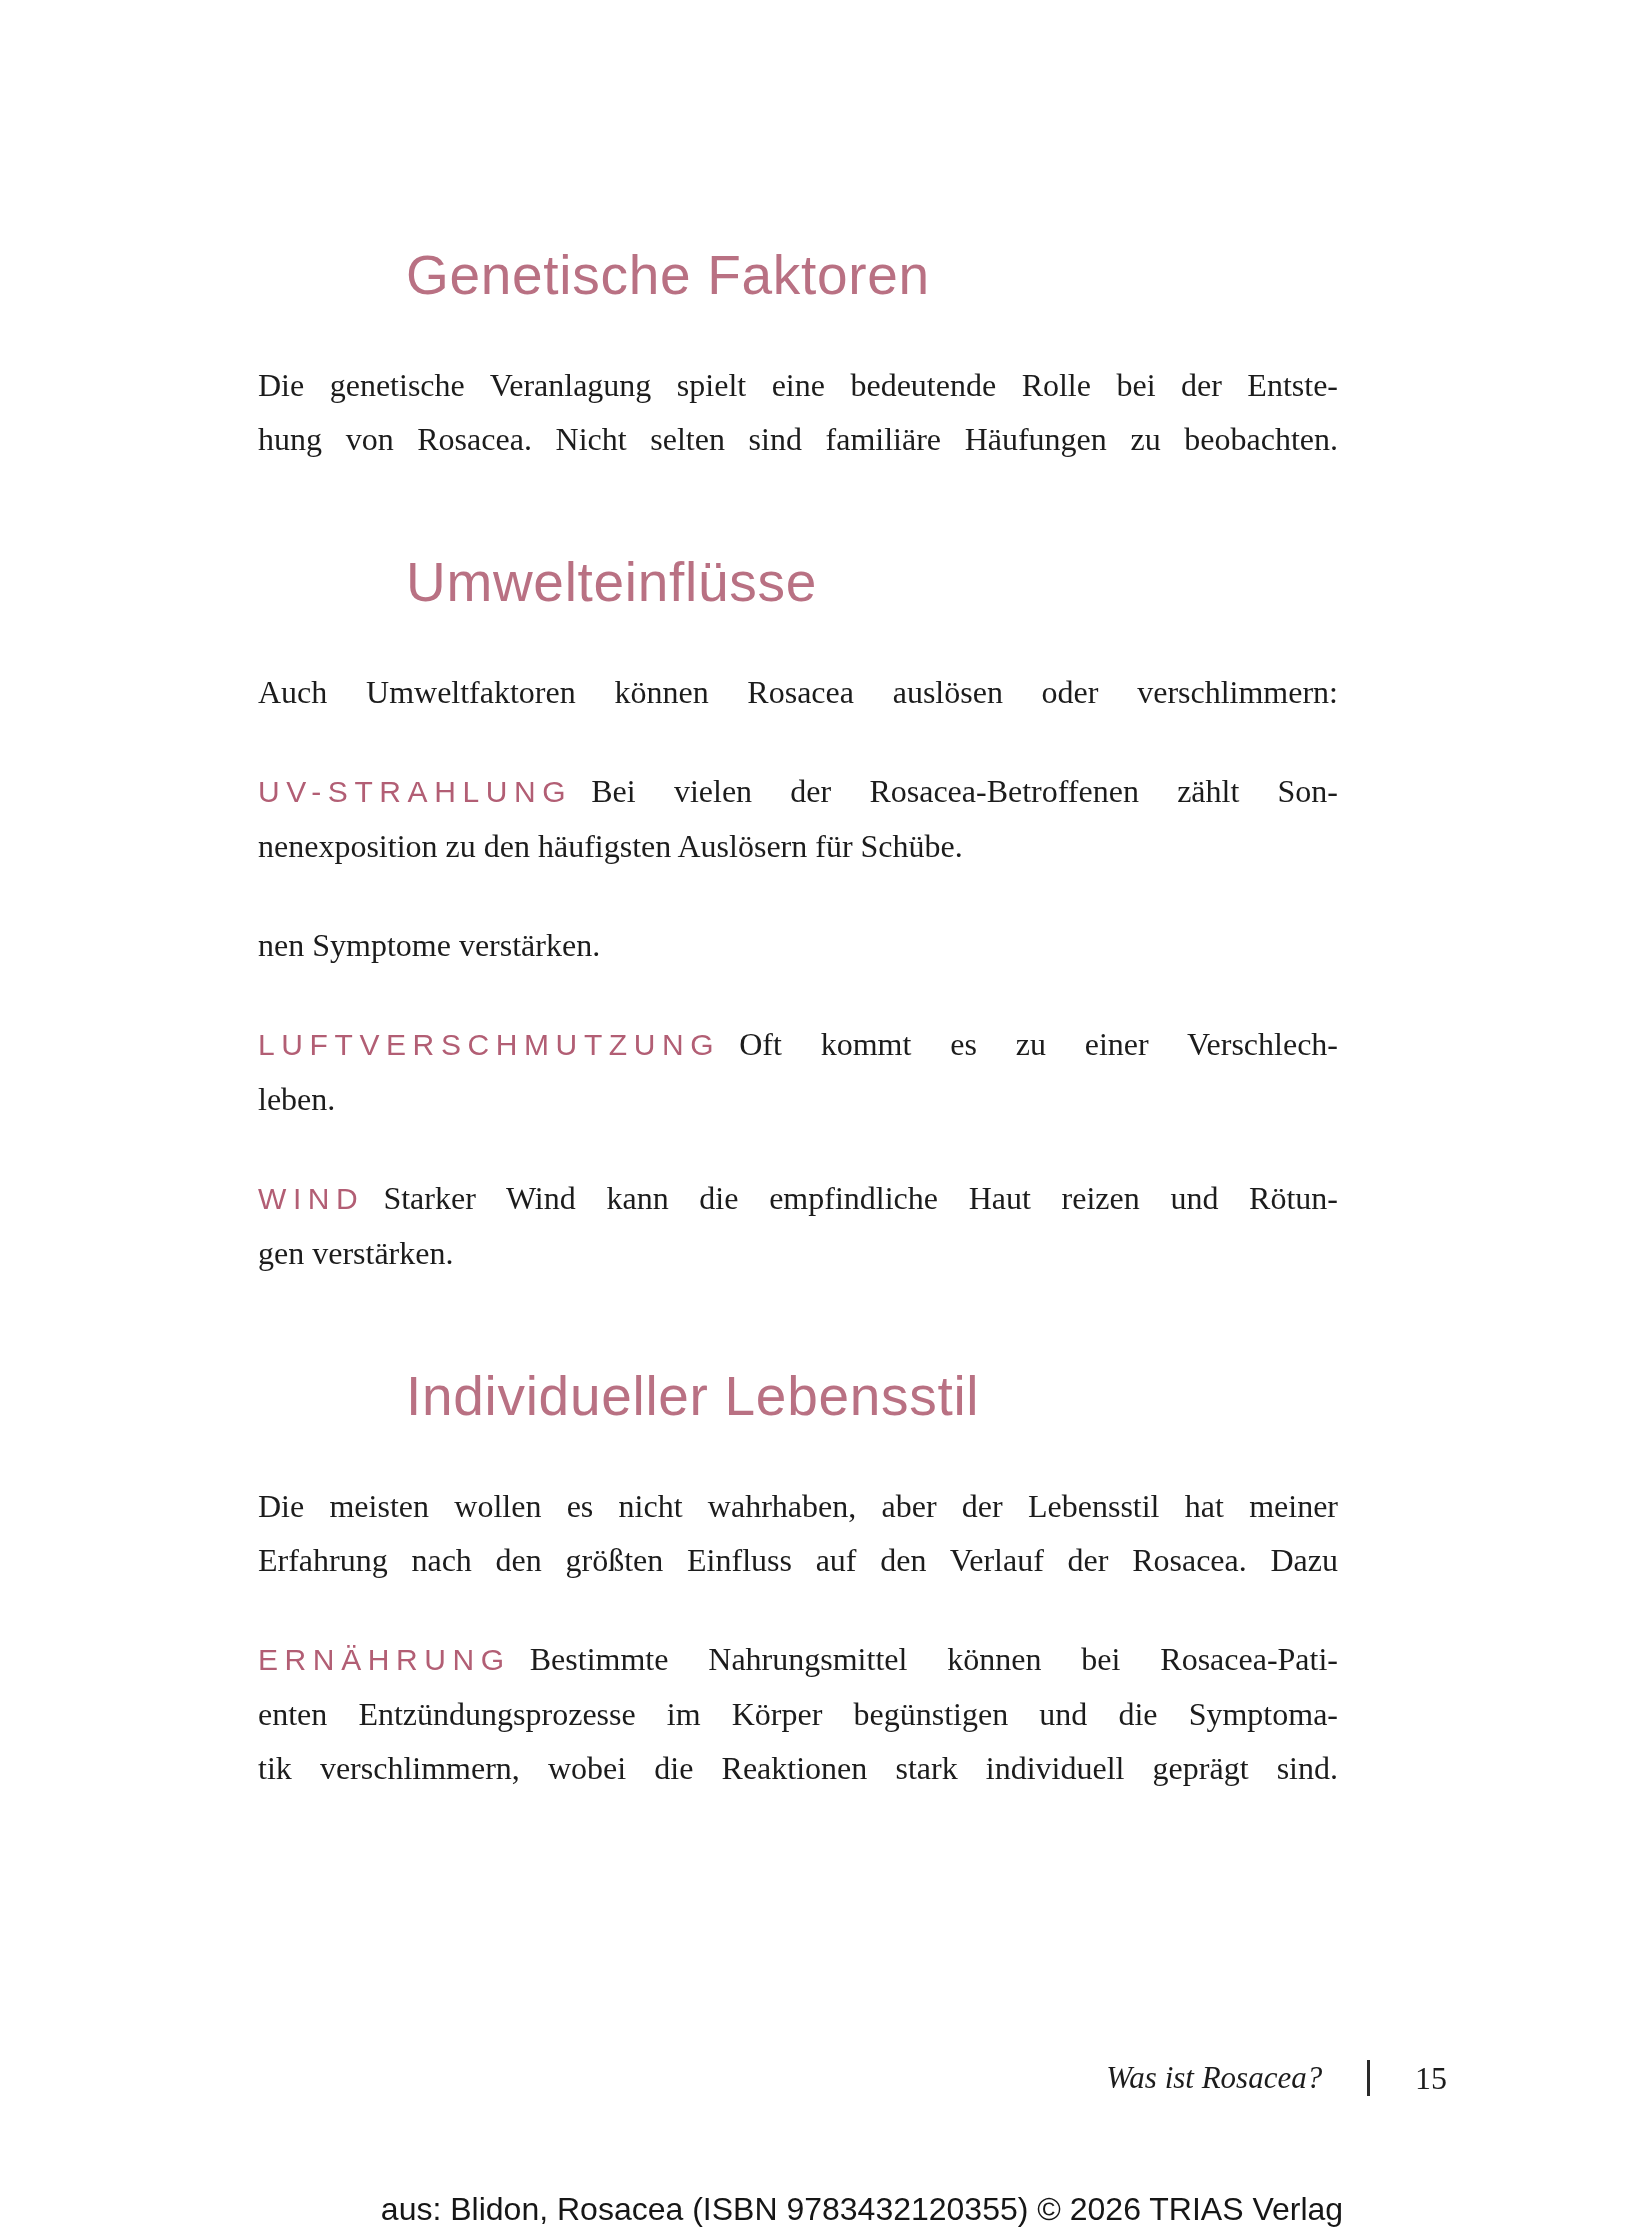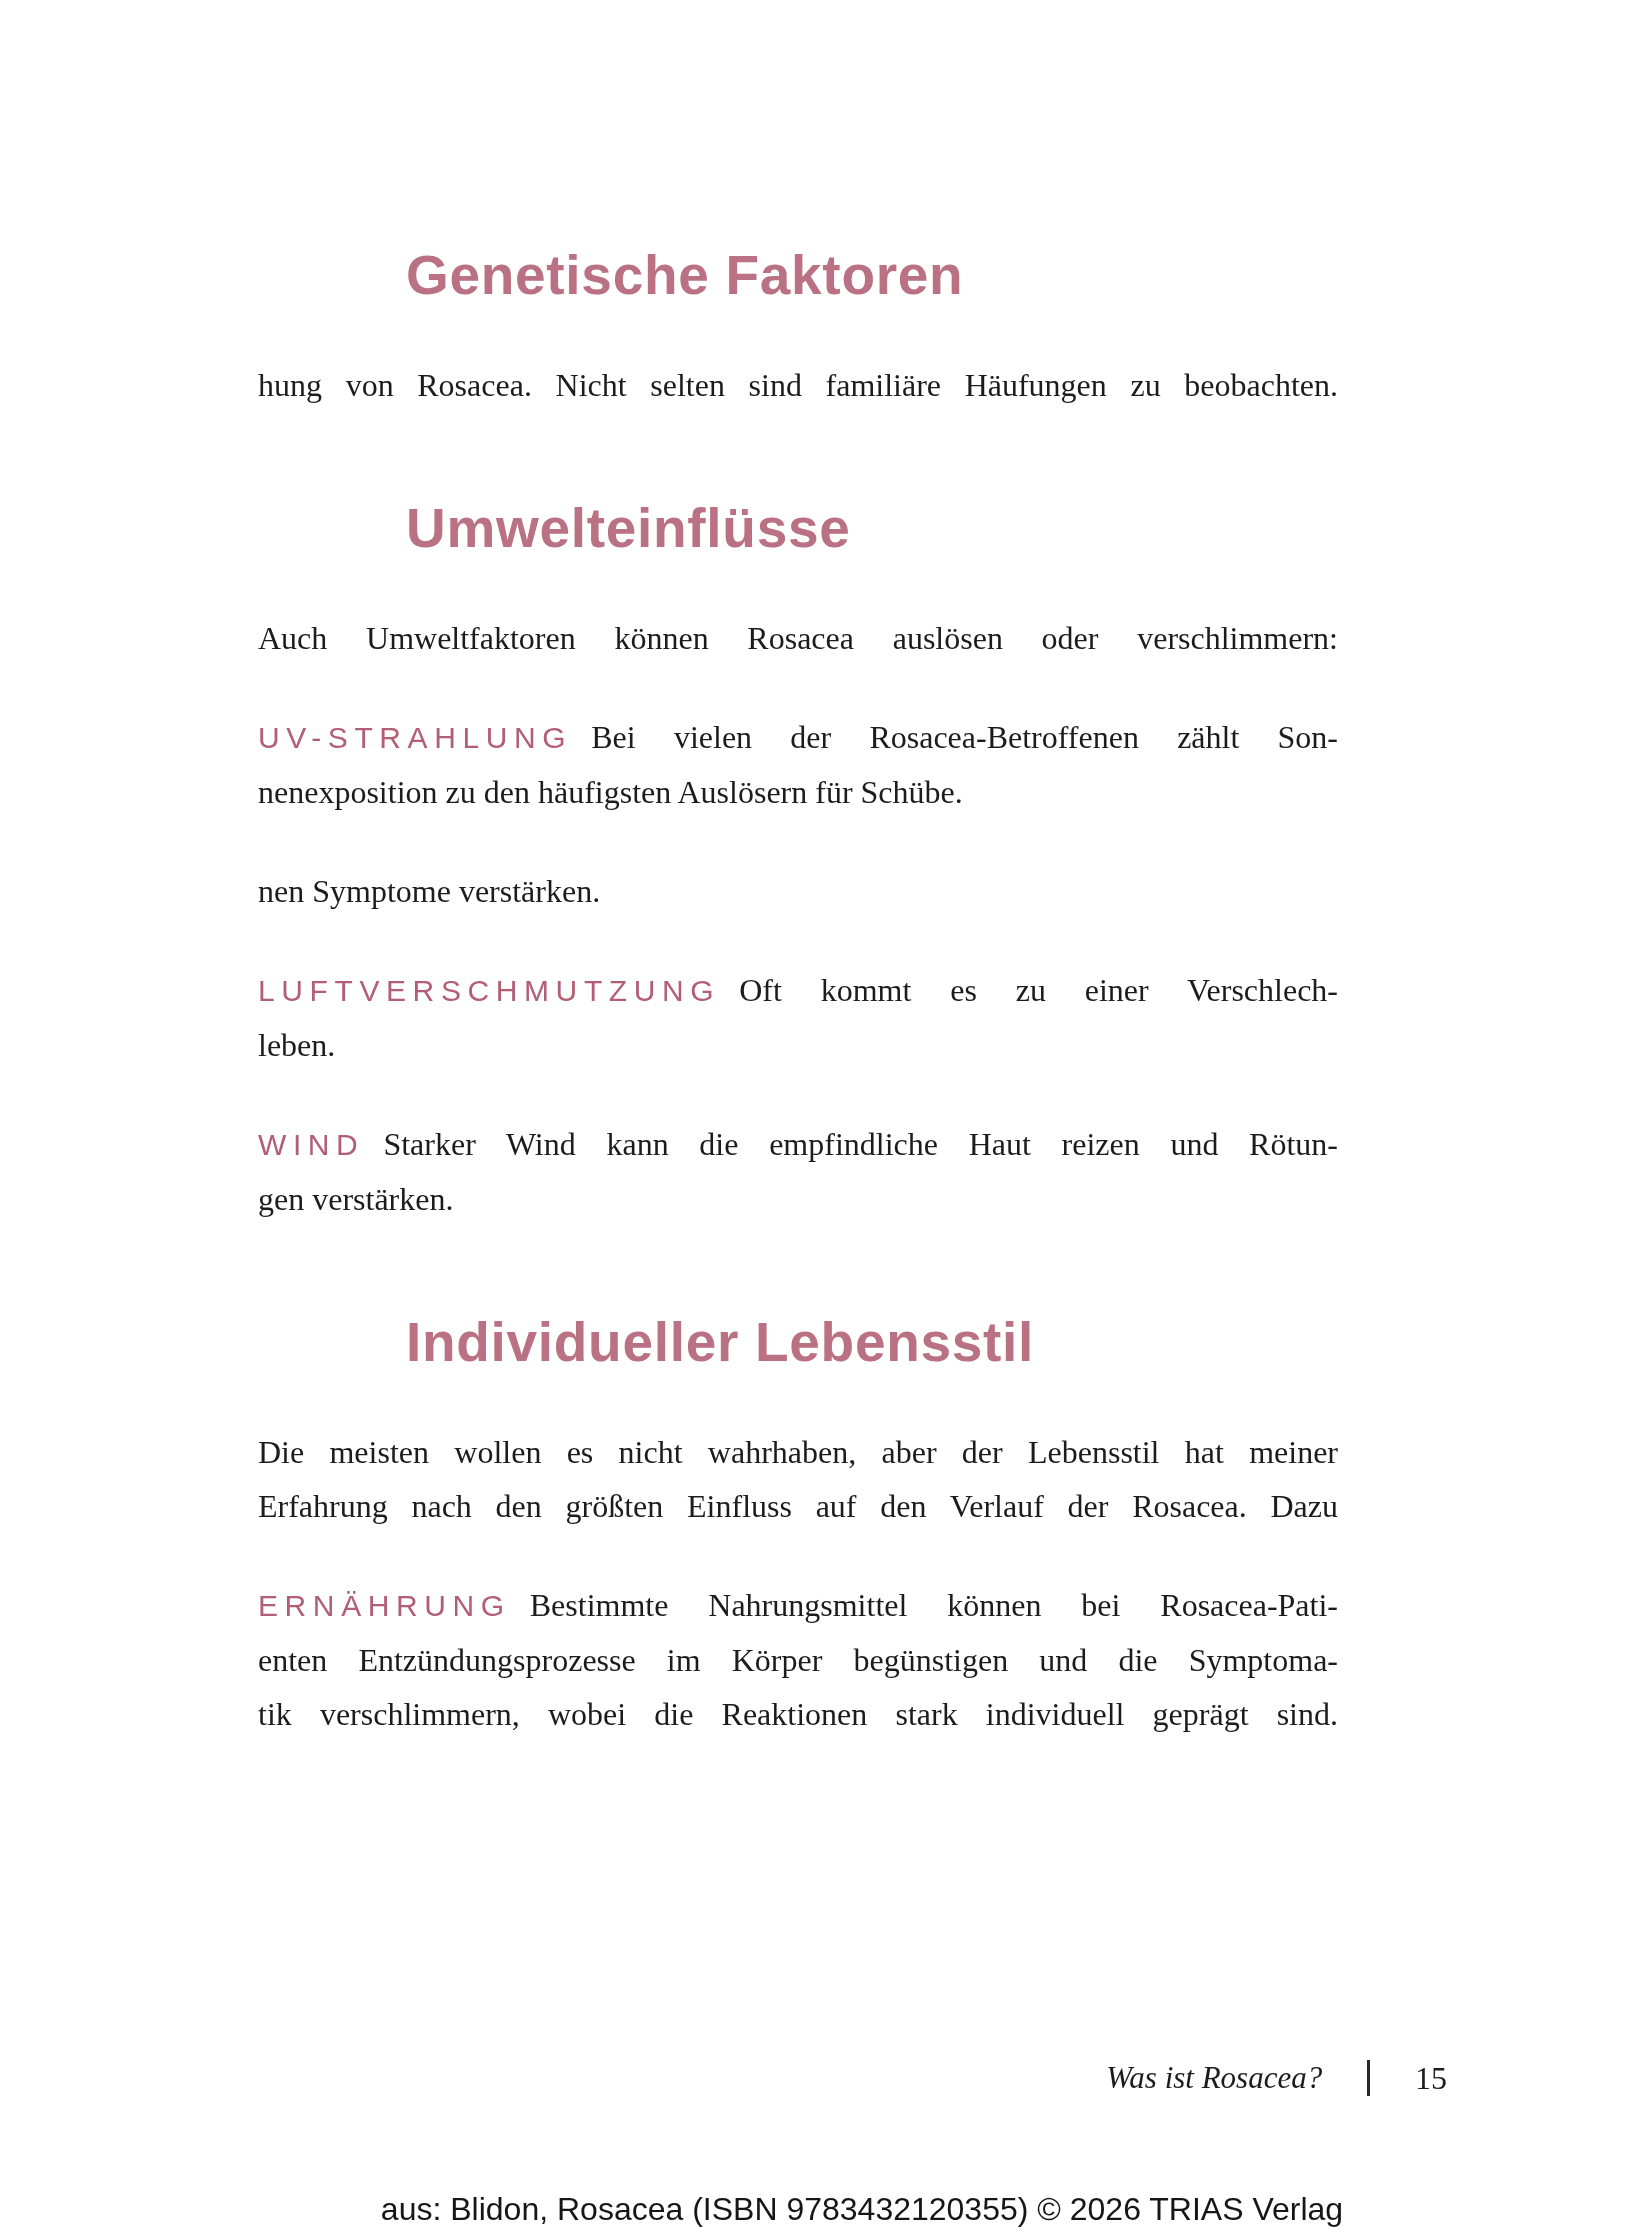--- a/index.html
+++ b/index.html
@@ -17,21 +17,21 @@
   }
   .content {
     position: absolute;
     left: 258px; top: 248px;
     width: 1080px;
     display: flex;
     flex-direction: column;
   }
   .heading {
     font-family: "Liberation Sans", sans-serif;
-    font-weight: 700;
+    font-weight: 400;
     font-size: 55px;
     line-height: 55px;
     letter-spacing: 0.7px;
     color: var(--heading-color, #b97183);
     padding-left: 148px;
     margin: 44px 0 55px 0;
   }
   .heading:first-child { margin-top: 0; }
   .paragraph {
     margin: 0 0 45px 0;
@@ -92,20 +92,21 @@
   }
 </style>
 </head>
 <body>
 
 <div class="page" style="background: rgb(255, 255, 255);">
 
   <main class="content" id="content">
       <h2 class="heading">Genetische Faktoren</h2>
       <div class="paragraph">
+        <div class="line fill">Die genetische Veranlagung spielt eine bedeutende Rolle bei der Entste-</div>
         <div class="line fill">hung von Rosacea. Nicht selten sind familiäre Häufungen zu beobachten.</div>
       </div>
       <h2 class="heading">Umwelteinflüsse</h2>
       <div class="paragraph">
         <div class="line fill">Auch Umweltfaktoren können Rosacea auslösen oder verschlimmern:</div>
       </div>
       <div class="paragraph">
         <div class="line fill"><span class="label">UV-STRAHLUNG</span>Bei vielen der Rosacea-Betroffenen zählt Son-</div>
         <div class="line">nenexposition zu den häufigsten Auslösern für Schübe.</div>
       </div>

